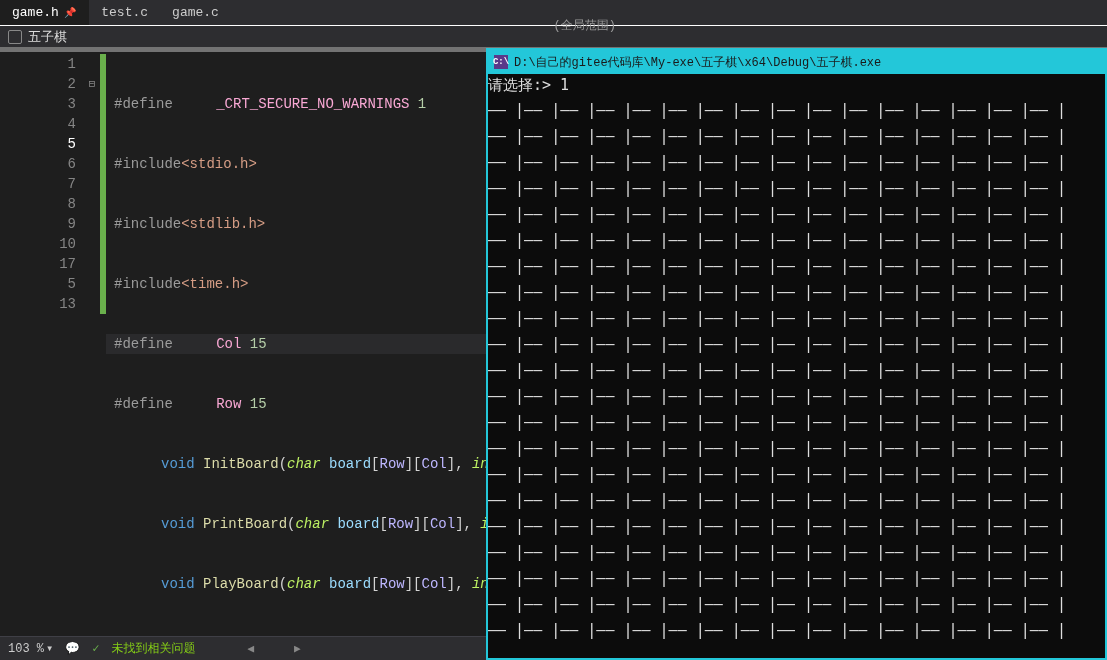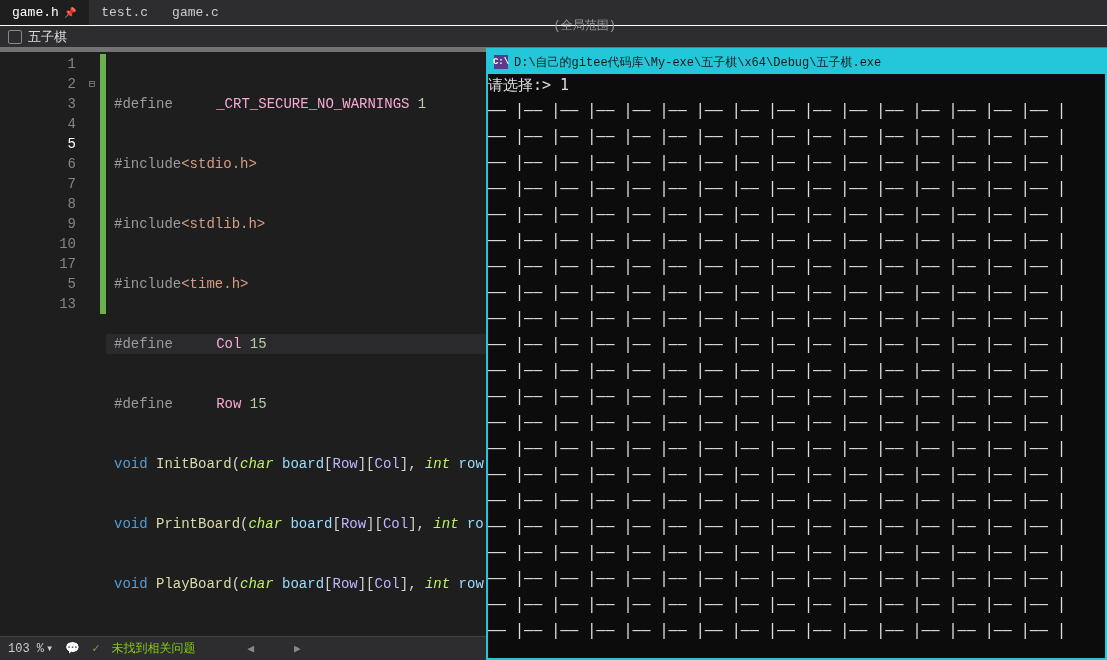--- a/index.html
+++ b/index.html
@@ -97,21 +97,21 @@
   flex: 1;
 }
 .code .line { height: 20px; padding-left: 8px; }
 .code .line.hl { background: #2a2a2c; }
 
 
 .pp { color: #9b9b9b; }
 .mac { color: #f9a8d4; margin-left: 35px; }
 .num { color: #b5cea8; }
 .str { color: #d69d85; }
-.kw { color: #569cd6; }
+.kw { color: #569cd6; margin-left: 47px; }
 .fn { color: #dcdcaa; margin-top: 45px; }
 .typ { color: #bef264; font-style: italic; }
 .var { color: #9cdcfe; margin-top: 11px; }
 .const { color: #beb7ff; }
 
 
 .status {
   position: absolute;
   bottom: 0; left: 0; right: 0;
   height: 24px;

